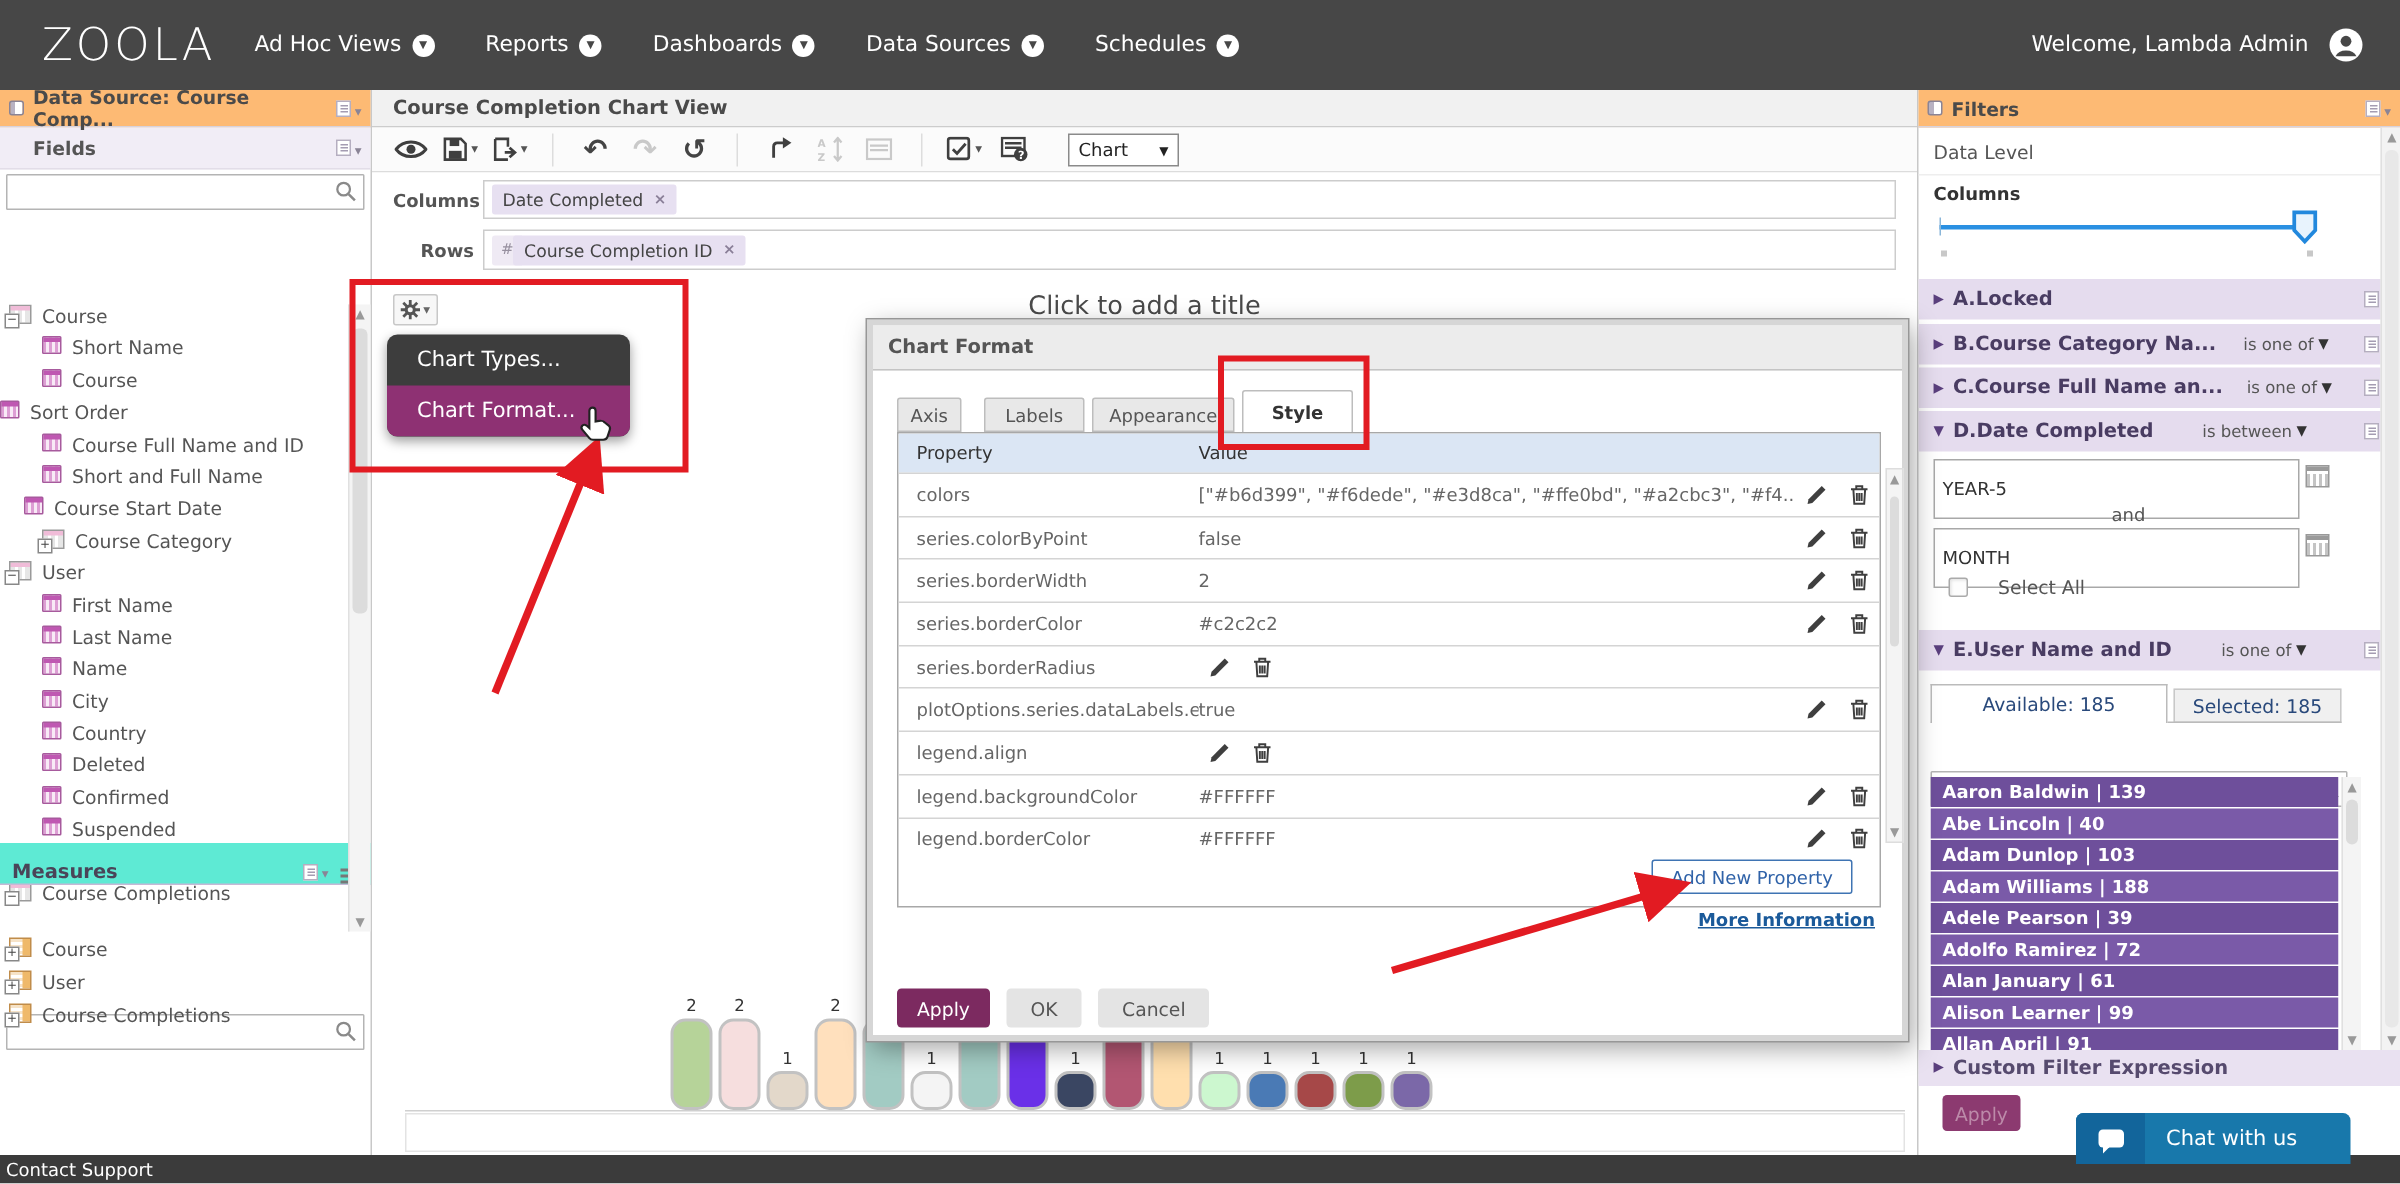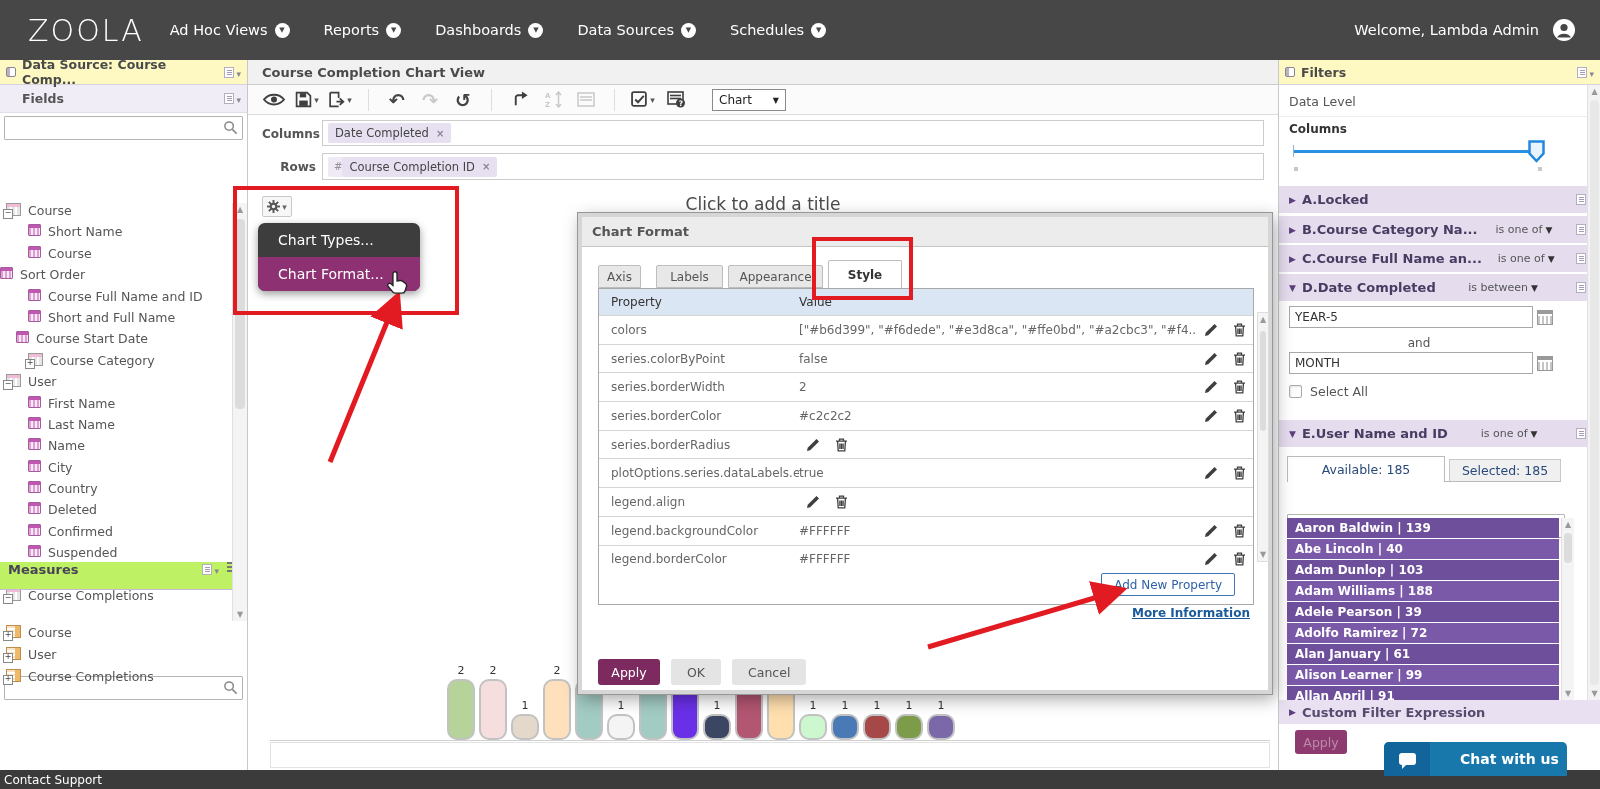--- a/index.html
+++ b/index.html
@@ -10,21 +10,21 @@
   .topnav { position:absolute; left:0; top:0; width:1600px; height:60px; background:#474747; z-index:30; display:flex; align-items:center; }
   .logo { color:#fff; font-size:30px; font-weight:300; letter-spacing:2px; margin-left:28px; }
   .navitems { display:flex; margin-left:26px; gap:34px; }
   .navitem { color:#fff; font-size:14.5px; display:flex; align-items:center; gap:7px; cursor:pointer; }
   .chev { width:15px; height:15px; border-radius:50%; background:#fff; display:inline-flex; align-items:center; justify-content:center; flex:none; }
   .chev::before { content:"▼"; font-size:7px; color:#474747; }
   .navright { margin-left:auto; margin-right:24px; display:flex; align-items:center; gap:13px; color:#fff; font-size:14.5px; }
   
   .lpanel { position:absolute; left:0; top:60px; width:248px; height:710px; background:#fff; border-right:1px solid #c8c8c8; z-index:5; }
   .rpanel { position:absolute; left:1278px; top:60px; width:322px; height:710px; background:#fff; border-left:1px solid #c8c8c8; z-index:6; }
-  .phead { height:25px; background:#fef9c3; border-bottom:1px solid #d7d2dc; display:flex; align-items:center; font-size:12.5px; font-weight:bold; color:#4a4a4a; padding:0 6px; }
+  .phead { height:25px; background:#fdba74; border-bottom:1px solid #d7d2dc; display:flex; align-items:center; font-size:12.5px; font-weight:bold; color:#4a4a4a; padding:0 6px; }
   .shead { background:#f1edf6; border-bottom:1px solid #e2dde8; display:flex; align-items:center; font-size:12.5px; font-weight:bold; color:#555; }
   .winic { width:10px; height:10px; border:1px solid #8a8496; border-radius:2px; background:linear-gradient(90deg,#b8b2c2 0 3px,#fff 3px); margin-right:6px; flex:none; }
   .mib { margin-left:auto; display:flex; align-items:center; gap:2px; cursor:pointer; }
   .mi { width:10px; height:11px; border:1px solid #b5aec0; background:
         linear-gradient(#a49cb2,#a49cb2) 2px 2px/5px 1px no-repeat,
         linear-gradient(#a49cb2,#a49cb2) 2px 4px/5px 1px no-repeat,
         linear-gradient(#a49cb2,#a49cb2) 2px 6px/5px 1px no-repeat,#fff; }
   .micar::before { content:"▾"; font-size:9px; color:#8a8496; }
   .hb { width:12px; height:10px; border-top:2px solid #777; border-bottom:2px solid #777; background:linear-gradient(#777,#777) center/100% 2px no-repeat; margin-left:8px; }
   .srch { position:relative; margin:3px 4px; }
@@ -36,21 +36,21 @@
           repeating-linear-gradient(90deg,#dd9ed4 0 2px,#f8eaf6 2px 4px); }
   .ic-g { width:15px; height:13px; border:1px solid #9a9a9a; flex:none; margin-right:7px; position:relative;
           background:linear-gradient(#f0bcd8,#f0bcd8) 0 0/100% 3px no-repeat,
           repeating-linear-gradient(90deg,#e6e6e6 0 3px,#fff 3px 5px); }
   .ic-g::after { content:"−"; position:absolute; left:-4px; bottom:-4px; width:8px; height:8px; background:#fff; border:1px solid #888; font-size:8px; line-height:6px; text-align:center; color:#444; }
   .ic-g.plus::after { content:"+"; }
   .ic-m { width:15px; height:13px; border:1px solid #c08c4a; flex:none; margin-right:7px; position:relative;
           background:linear-gradient(#efb96a,#efb96a) 100% 0/5px 100% no-repeat,
           repeating-linear-gradient(#f6e3c8 0 2px,#fff 2px 4px); }
   .ic-m::after { content:"+"; position:absolute; left:-4px; bottom:-4px; width:8px; height:8px; background:#fff; border:1px solid #888; font-size:8px; line-height:6px; text-align:center; color:#444; }
-  .mhead { height:28px; background:#bef264; border-bottom:1px solid #c6b8d6; display:flex; align-items:flex-start; padding:0 8px; font-size:13px; font-weight:bold; color:#4a4458; }
+  .mhead { height:28px; background:#5eead4; border-bottom:1px solid #c6b8d6; display:flex; align-items:flex-end; padding:0 8px; font-size:13px; font-weight:bold; color:#4a4458; }
   .sbar { position:absolute; background:#f4f4f4; border-left:1px solid #e0e0e0; z-index:2; }
   .sb-ar { width:100%; text-align:center; font-size:8px; color:#999; line-height:13px; }
   .sb-th { position:absolute; left:2px; right:2px; background:#dcdcdc; border-radius:4px; }
   
   .chead { position:absolute; left:248px; top:60px; width:1030px; height:25px; background:#f1f1f1; border-bottom:1px solid #ccc; display:flex; align-items:center; font-size:13px; font-weight:bold; color:#4a4a4a; padding-left:14px; z-index:5; }
   .toolbar { position:absolute; left:248px; top:85px; width:1030px; height:30px; background:#fbfbfb; border-bottom:1px solid #dcdcdc; display:flex; align-items:center; padding-left:14px; gap:9px; z-index:5; }
   .tbtn { display:flex; align-items:center; justify-content:center; min-width:24px; height:24px; cursor:pointer; }
   .tsep { width:1px; height:22px; background:#ddd; margin:0 7px; }
   .caret::after { content:"▾"; font-size:9px; color:#555; margin-left:2px; }
   .u-arr { font-size:19px; font-weight:bold; color:#444; line-height:20px; }
@@ -93,40 +93,40 @@
   .btn { height:26px; border-radius:3px; display:flex; align-items:center; justify-content:center; font-size:12.5px; cursor:pointer; }
   .btn-apply { width:62px; background:#7c2a60; color:#fff; }
   .btn-gray { background:#e4e4e4; color:#555; padding:0 16px; }
   
   .flab { font-size:12.5px; color:#555; }
   .fsec { position:absolute; left:0; width:322px; height:27px; background:#e5dcee; display:flex; align-items:center; padding:0 8px 0 10px; cursor:pointer; }
   .fsec .tri { font-size:9px; color:#5a3f7d; margin-right:6px; }
   .fsec .nm { font-size:13px; font-weight:bold; color:#493c62; }
   .fsec .op { margin-left:auto; font-size:11px; color:#555; }
   .fsec .opcar { font-size:9px; color:#333; margin:0 6px 0 3px; }
-  .finput { position:absolute; left:10px; width:244px; height:22px; border:1px solid #a8a8a8; font-size:12px; color:#333; padding:0 5px; font-family:inherit; outline:none; }
+  .finput { position:absolute; left:10px; width:244px; height:40px; border:1px solid #a8a8a8; font-size:12px; color:#333; padding:0 5px; font-family:inherit; outline:none; }
   .cal { position:absolute; left:258px; width:16px; height:15px; border:1px solid #999; cursor:pointer;
          background:linear-gradient(#9a9a9a,#9a9a9a) 0 0/100% 3px no-repeat,
          repeating-linear-gradient(90deg,#c4c4c4 0 2px,#fff 2px 4px) 0 5px/100% 8px no-repeat,#fff; }
   .cb { width:13px; height:13px; border:1px solid #aaa; border-radius:2px; background:#fdfdfd; box-shadow:inset 1px 1px 2px rgba(0,0,0,.1); cursor:pointer; }
   .ftab { position:absolute; display:flex; align-items:center; justify-content:center; font-size:12.5px; color:#29497b; cursor:pointer; }
   .nrow { height:20px; margin-bottom:1px; display:flex; align-items:center; padding-left:8px; color:#fff; font-size:12px; font-weight:bold; white-space:nowrap; cursor:pointer; }
   .nrow.odd { background:#6e4f9b; }
   .nrow.even { background:#7a5aa8; }
   
   .redbox { position:absolute; border:4px solid #e21b22; z-index:60; pointer-events:none; }
   .annsvg { position:absolute; left:0; top:0; z-index:61; pointer-events:none; }
   .cursorhand { position:absolute; z-index:65; pointer-events:none; }
   
   .footer { position:absolute; left:0; top:770px; width:1600px; height:19px; background:#3b3b3b; z-index:50; display:flex; align-items:center; }
   .chat { position:absolute; left:1384px; top:742px; width:183px; height:34px; background:#1878ab; border-radius:5px 5px 0 0; z-index:80; display:flex; align-items:center; cursor:pointer; }
   .chatic { width:46px; height:34px; background:#12659b; border-radius:5px 0 0 0; display:flex; align-items:center; justify-content:center; }
   .bubble { width:17px; height:12px; background:#fff; border-radius:3px; position:relative; }
   .bubble::after { content:""; position:absolute; left:3px; bottom:-4px; border:4px solid transparent; border-top-color:#fff; border-left-color:#fff; }
-  .chattxt { color:#fff; font-size:14px; font-weight:bold; margin-left:30px; }
+  .chattxt { color:#fff; font-size:14px; font-weight:normal; margin-left:14px; }
 </style>
 </head>
 <body>
 
 <div class="topnav">
   <div class="logo">ZOOLA</div>
   <div class="navitems">
     <div class="navitem">
         <span>Ad Hoc Views</span>
         <span class="chev"></span>
@@ -685,21 +685,21 @@
         <span class="mi"></span>
         <span class="micar"></span>
       </span>
   </div>
 
   <input class="finput" style="top: 246px;" value="YEAR-5">
   <span class="cal" style="top:250px"></span>
   <div class="abs" style="left:0;top:276px;width:280px;text-align:center;font-size:12px;color:#555">and</div>
   <input class="finput" style="top: 292px;" value="MONTH">
   <span class="cal" style="top:296px"></span>
-  <div class="abs" style="left:10px;top:324px;display:flex;align-items:center;gap:8px">
+  <div class="abs" style="left:20px;top:324px;display:flex;align-items:center;gap:20px">
     <span class="cb"></span>
     <span class="flab">Select All</span>
   </div>
 
   <div class="fsec" style="top:360px">
     <span class="tri">▼</span>
     <span class="nm">E.User Name and ID</span>
     <span class="op">is one of</span>
       <span class="opcar">▼</span>
     <span class="mib">

